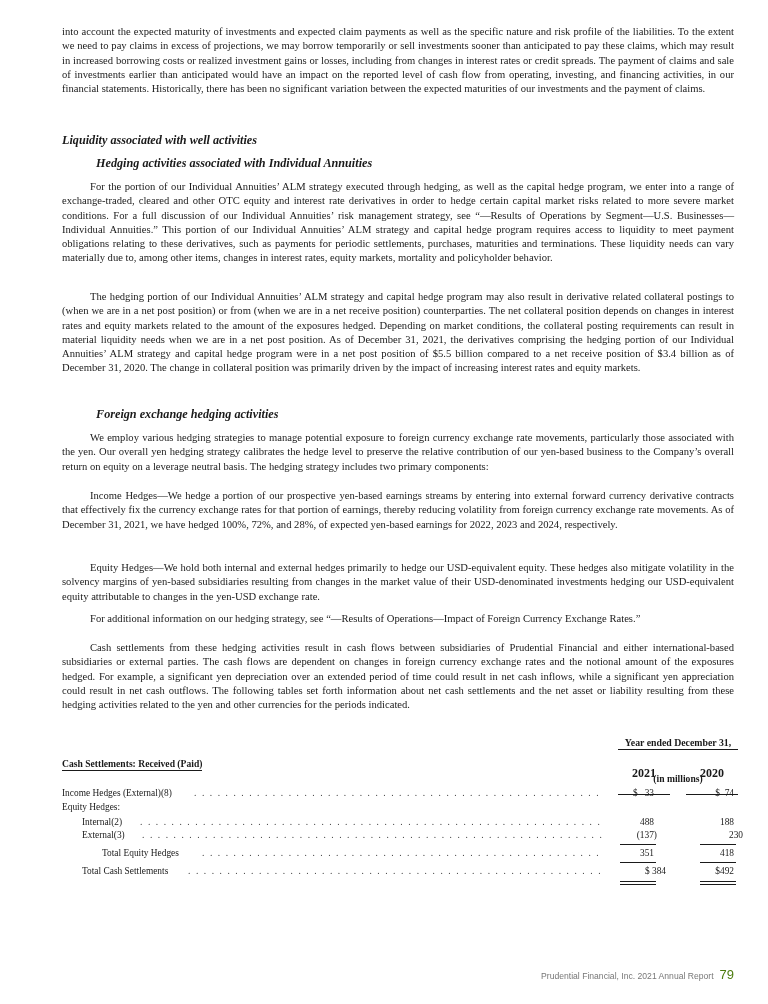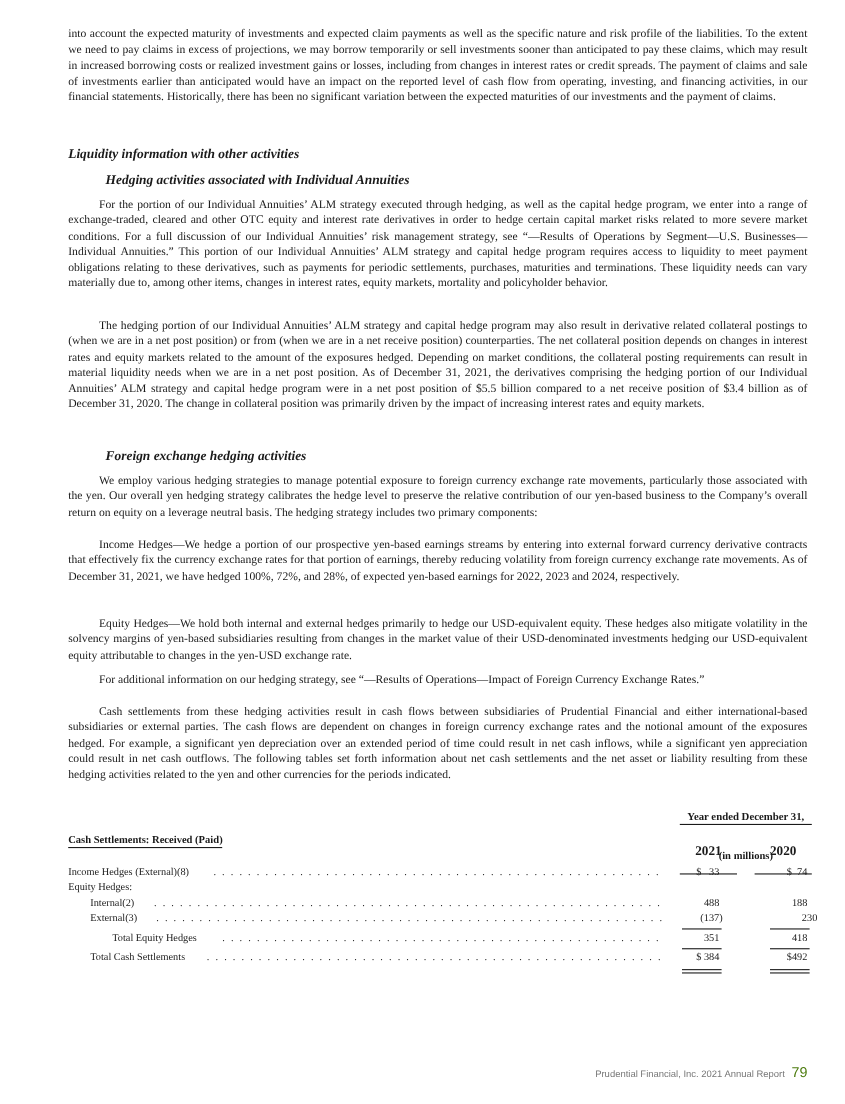--- a/index.html
+++ b/index.html
@@ -26,21 +26,21 @@
   .dline { position:absolute; height:2px; border-top:1px solid #1a1a1a; border-bottom:1px solid #1a1a1a; }
   .footer { position:absolute; top:967px; left:480px; width:254px; text-align:right;
             font-family:"Liberation Sans", "DejaVu Sans", sans-serif; color:#777; font-size:8.6px; }
   .footer .pg { color:#4d7c0f; font-size:13px; margin-left:6px; }
 </style>
 </head>
 <body>
 
 <p class="p" style="top:25px;">into account the expected maturity of investments and expected claim payments as well as the specific nature and risk profile of the liabilities. To the extent we need to pay claims in excess of projections, we may borrow temporarily or sell investments sooner than anticipated to pay these claims, which may result in increased borrowing costs or realized investment gains or losses, including from changes in interest rates or credit spreads. The payment of claims and sale of investments earlier than anticipated would have an impact on the reported level of cash flow from operating, investing, and financing activities, in our financial statements. Historically, there has been no significant variation between the expected maturities of our investments and the payment of claims.</p>
 
-<h2 class="h1" style="top:133px;">Liquidity information with other activities</h2>
+<h2 class="h1" style="top:133px;">Liquidity associated with well activities</h2>
 <h3 class="h2" style="top:156px;">Hedging activities associated with Individual Annuities</h3>
 
 <p class="p indent" style="top:180px;">For the portion of our Individual Annuities’ ALM strategy executed through hedging, as well as the capital hedge program, we enter into a range of exchange-traded, cleared and other OTC equity and interest rate derivatives in order to hedge certain capital market risks related to more severe market conditions. For a full discussion of our Individual Annuities’ risk management strategy, see “—Results of Operations by Segment—U.S. Businesses—Individual Annuities.” This portion of our Individual Annuities’ ALM strategy and capital hedge program requires access to liquidity to meet payment obligations relating to these derivatives, such as payments for periodic settlements, purchases, maturities and terminations. These liquidity needs can vary materially due to, among other items, changes in interest rates, equity markets, mortality and policyholder behavior.</p>
 <p class="p indent" style="top:290px;">The hedging portion of our Individual Annuities’ ALM strategy and capital hedge program may also result in derivative related collateral postings to (when we are in a net post position) or from (when we are in a net receive position) counterparties. The net collateral position depends on changes in interest rates and equity markets related to the amount of the exposures hedged. Depending on market conditions, the collateral posting requirements can result in material liquidity needs when we are in a net post position. As of December 31, 2021, the derivatives comprising the hedging portion of our Individual Annuities’ ALM strategy and capital hedge program were in a net post position of $5.5 billion compared to a net receive position of $3.4 billion as of December 31, 2020. The change in collateral position was primarily driven by the impact of increasing interest rates and equity markets.</p>
 
 <h3 class="h2" style="top:407px;">Foreign exchange hedging activities</h3>
 
 <p class="p indent" style="top:431px;">We employ various hedging strategies to manage potential exposure to foreign currency exchange rate movements, particularly those associated with the yen. Our overall yen hedging strategy calibrates the hedge level to preserve the relative contribution of our yen-based business to the Company’s overall return on equity on a leverage neutral basis. The hedging strategy includes two primary components:</p>
 <p class="p indent" style="top:489px;">Income Hedges—We hedge a portion of our prospective yen-based earnings streams by entering into external forward currency derivative contracts that effectively fix the currency exchange rates for that portion of earnings, thereby reducing volatility from foreign currency exchange rate movements. As of December 31, 2021, we have hedged 100%, 72%, and 28%, of expected yen-based earnings for 2022, 2023 and 2024, respectively.</p>
 <p class="p indent" style="top:561px;">Equity Hedges—We hold both internal and external hedges primarily to hedge our USD-equivalent equity. These hedges also mitigate volatility in the solvency margins of yen-based subsidiaries resulting from changes in the market value of their USD-denominated investments hedging our USD-equivalent equity attributable to changes in the yen-USD exchange rate.</p>
@@ -86,21 +86,21 @@
     <span class="dots" style="left:140px; width:402px;">. . . . . . . . . . . . . . . . . . . . . . . . . . . . . . . . . . . . . . . . . . . . . . . . . . . . . . . . . . . . . . . . . . . . . . . . . . . . . . . . . . . . . . .</span>
     <span class="num" style="left:548px; width:44px;">351</span>
     <span class="num" style="left:620px; width:52px;">418</span>
   </div>
   <div class="uline" style="left:558px; top:128px; width:36px;"></div>
   <div class="uline" style="left:638px; top:128px; width:36px;"></div>
 
   <div class="row" style="top:132px;">
     <span class="lbl" style="left:20px;">Total Cash Settlements</span>
     <span class="dots" style="left:126px; width:416px;">. . . . . . . . . . . . . . . . . . . . . . . . . . . . . . . . . . . . . . . . . . . . . . . . . . . . . . . . . . . . . . . . . . . . . . . . . . . . . . . . . . . . . . . .</span>
-    <span class="num" style="left:548px; width:44px;">$ 384</span>
+    <span class="num" style="left:560px; width:44px;">$ 384</span>
     <span class="num" style="left:620px; width:52px;">$492</span>
   </div>
   <div class="dline" style="left:558px; top:147px; width:36px;"></div>
   <div class="dline" style="left:638px; top:147px; width:36px;"></div>
 </div>
 
 <div class="footer">
   <span>Prudential Financial, Inc. 2021 Annual Report</span><span class="pg">79</span>
 </div>
 

